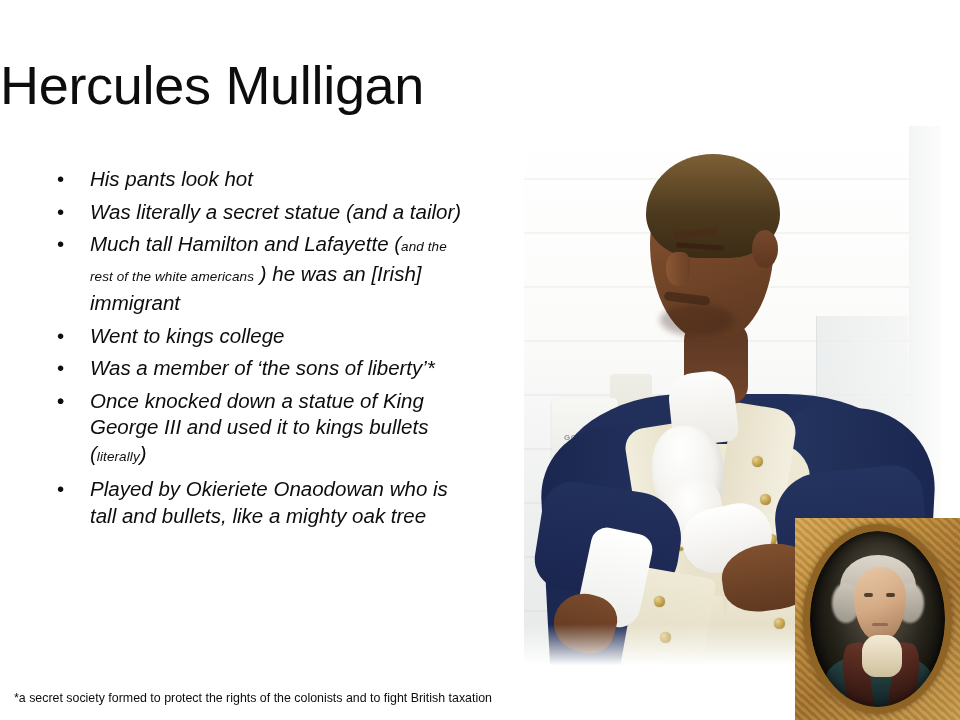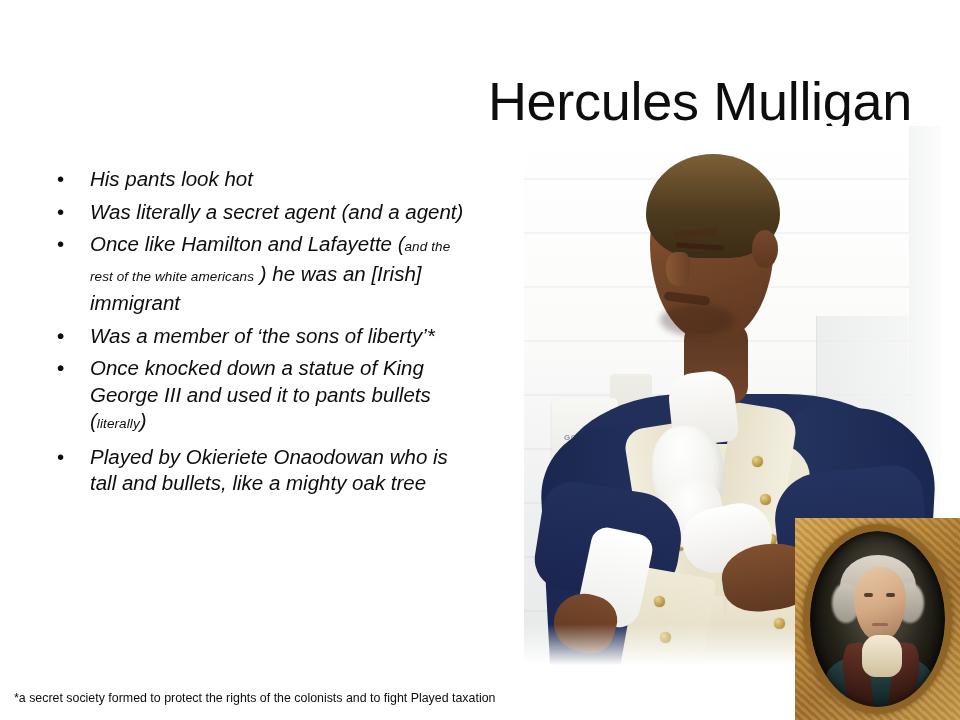--- a/index.html
+++ b/index.html
@@ -13,23 +13,23 @@
   #slide {
     position:relative;
     width:960px; height:720px;
     background:#ffffff;
     overflow:hidden;
   }
 
   
   #slide-title {
     position:absolute;
-    left:0; top:72px;
+    left:0; top:56px;
     width:912px;
-    text-align:right;
+    text-align:left;
     font-size:54px;
     font-weight:400;
     line-height:1.08;
     letter-spacing:-0.3px;
     color:#0d0d0d;
   }
 
   
   #body-list {
     position:absolute;
@@ -390,54 +390,55 @@
 
   <ul id="body-list" style="list-style:none;">
 
     <li class="bullet-row">
       <span class="dot">•</span>
       <span class="txt">His pants look hot</span>
     </li>
 
     <li class="bullet-row">
       <span class="dot">•</span>
-      <span class="txt">Was literally a secret agent (and a agent)</span>
-    </li>
-
-    <li class="bullet-row">
-      <span class="dot">•</span>
-      <span class="txt"><span>Once like Hamilton and Lafayette (</span><span class="small-inline">and the rest of the white americans</span><span> ) he was an [Irish] immigrant</span></span>
-    </li>
-
-    <li class="bullet-row">
-      <span class="dot">•</span>
+      <span class="txt">Was literally a secret statue (and a tailor)</span>
+    </li>
+
+    <li class="bullet-row">
+      <span class="dot">•</span>
+      <span class="txt"><span>Much tall Hamilton and Lafayette (</span><span class="small-inline">and the rest of the white americans</span><span> ) he was an [Irish] immigrant</span></span>
+    </li>
+
+    <li class="bullet-row">
+      <span class="dot">•</span>
+      <span class="txt">Went to kings college</span>
     </li>
 
     <li class="bullet-row">
       <span class="dot">•</span>
       <span class="txt">Was a member of ‘the sons of liberty’*</span>
     </li>
 
     <li class="bullet-row">
       <span class="dot">•</span>
     </li>
 
     <li class="bullet-row">
       <span class="dot">•</span>
-      <span class="txt"><span>Once knocked down a statue of King George III and used it to pants bullets (</span><span class="small-inline">literally</span><span>)</span></span>
+      <span class="txt"><span>Once knocked down a statue of King George III and used it to kings bullets (</span><span class="small-inline">literally</span><span>)</span></span>
     </li>
 
     <li class="bullet-row">
       <span class="dot">•</span>
       <span class="txt">  Played by Okieriete Onaodowan who is tall and bullets, like a mighty oak tree</span>
     </li>
 
   </ul>
 
-  <div id="footnote">*a secret society formed to protect the rights of the colonists and to fight Played taxation</div>
+  <div id="footnote">*a secret society formed to protect the rights of the colonists and to fight British taxation</div>
 
   <div id="photo-main">
     <div class="ph-layer wall"></div>
     <div class="ph-layer wall-lines"></div>
     <div class="ph-layer wall-vert"></div>
     <div class="ph-layer wall-panel-r"></div>
 
     <div class="ph-layer wall-bracket"></div>
     <div class="ph-layer dispenser"></div>
     <div class="ph-layer dispenser-label">GOJO</div>

